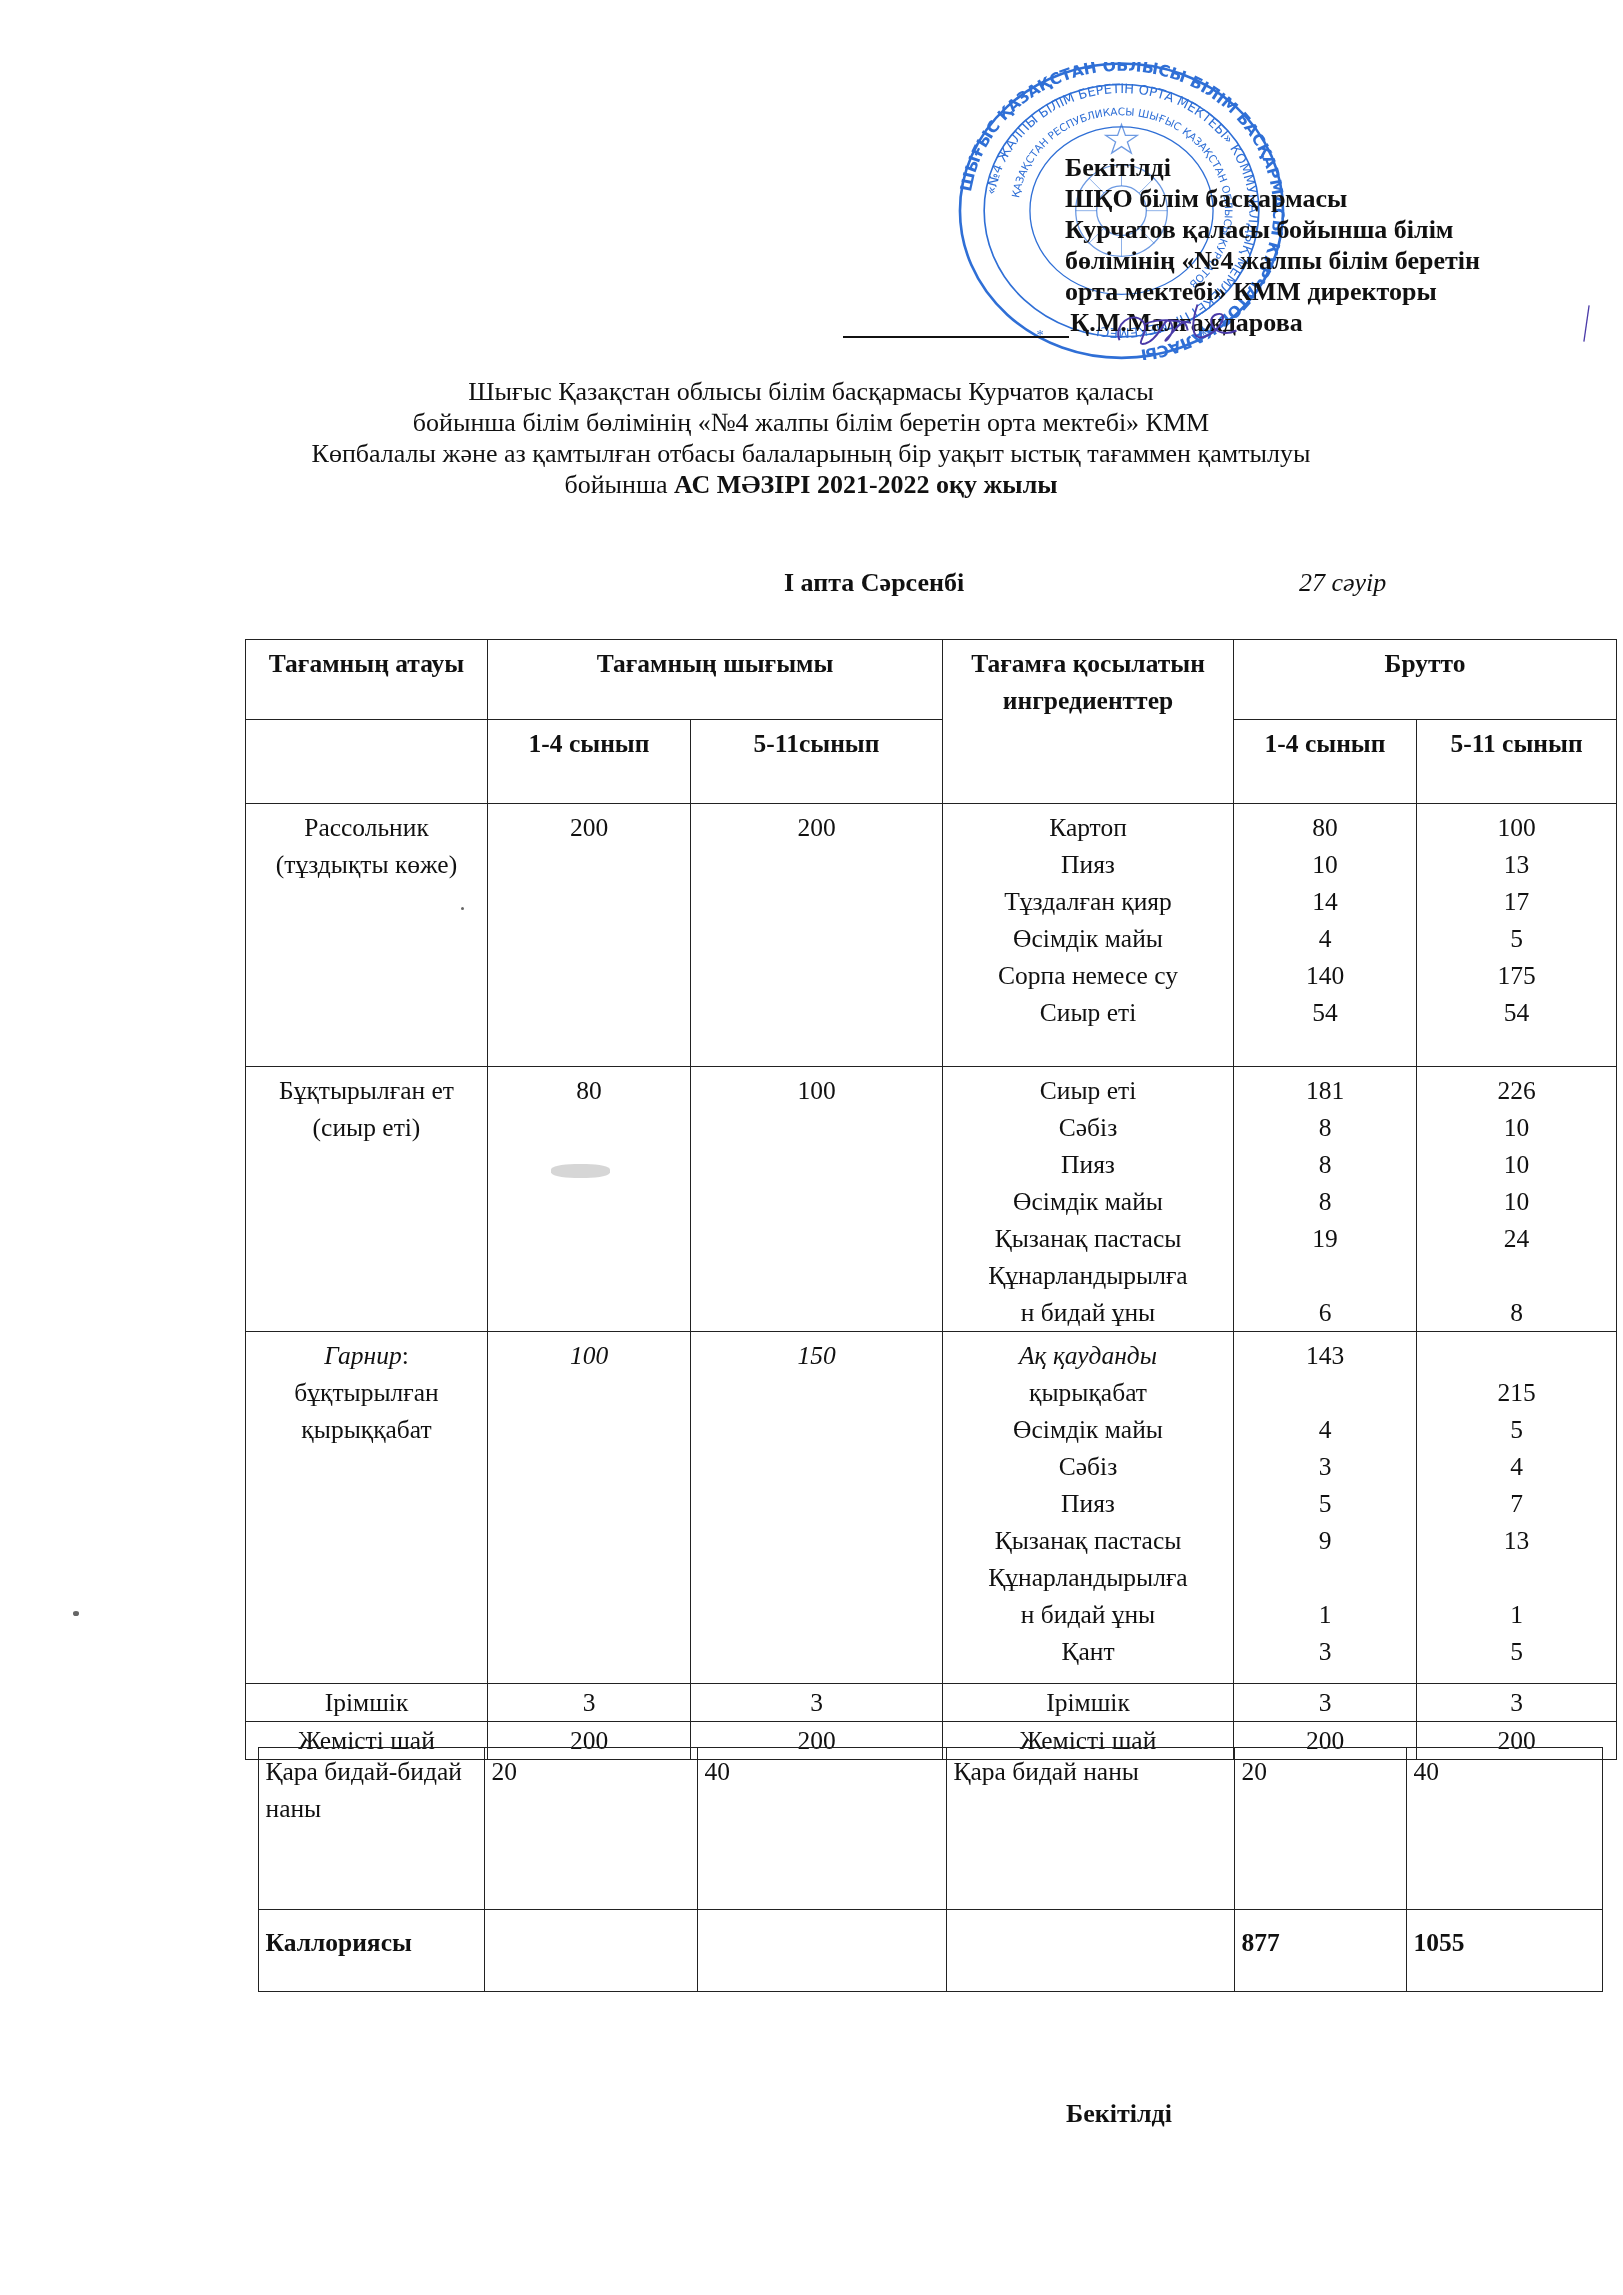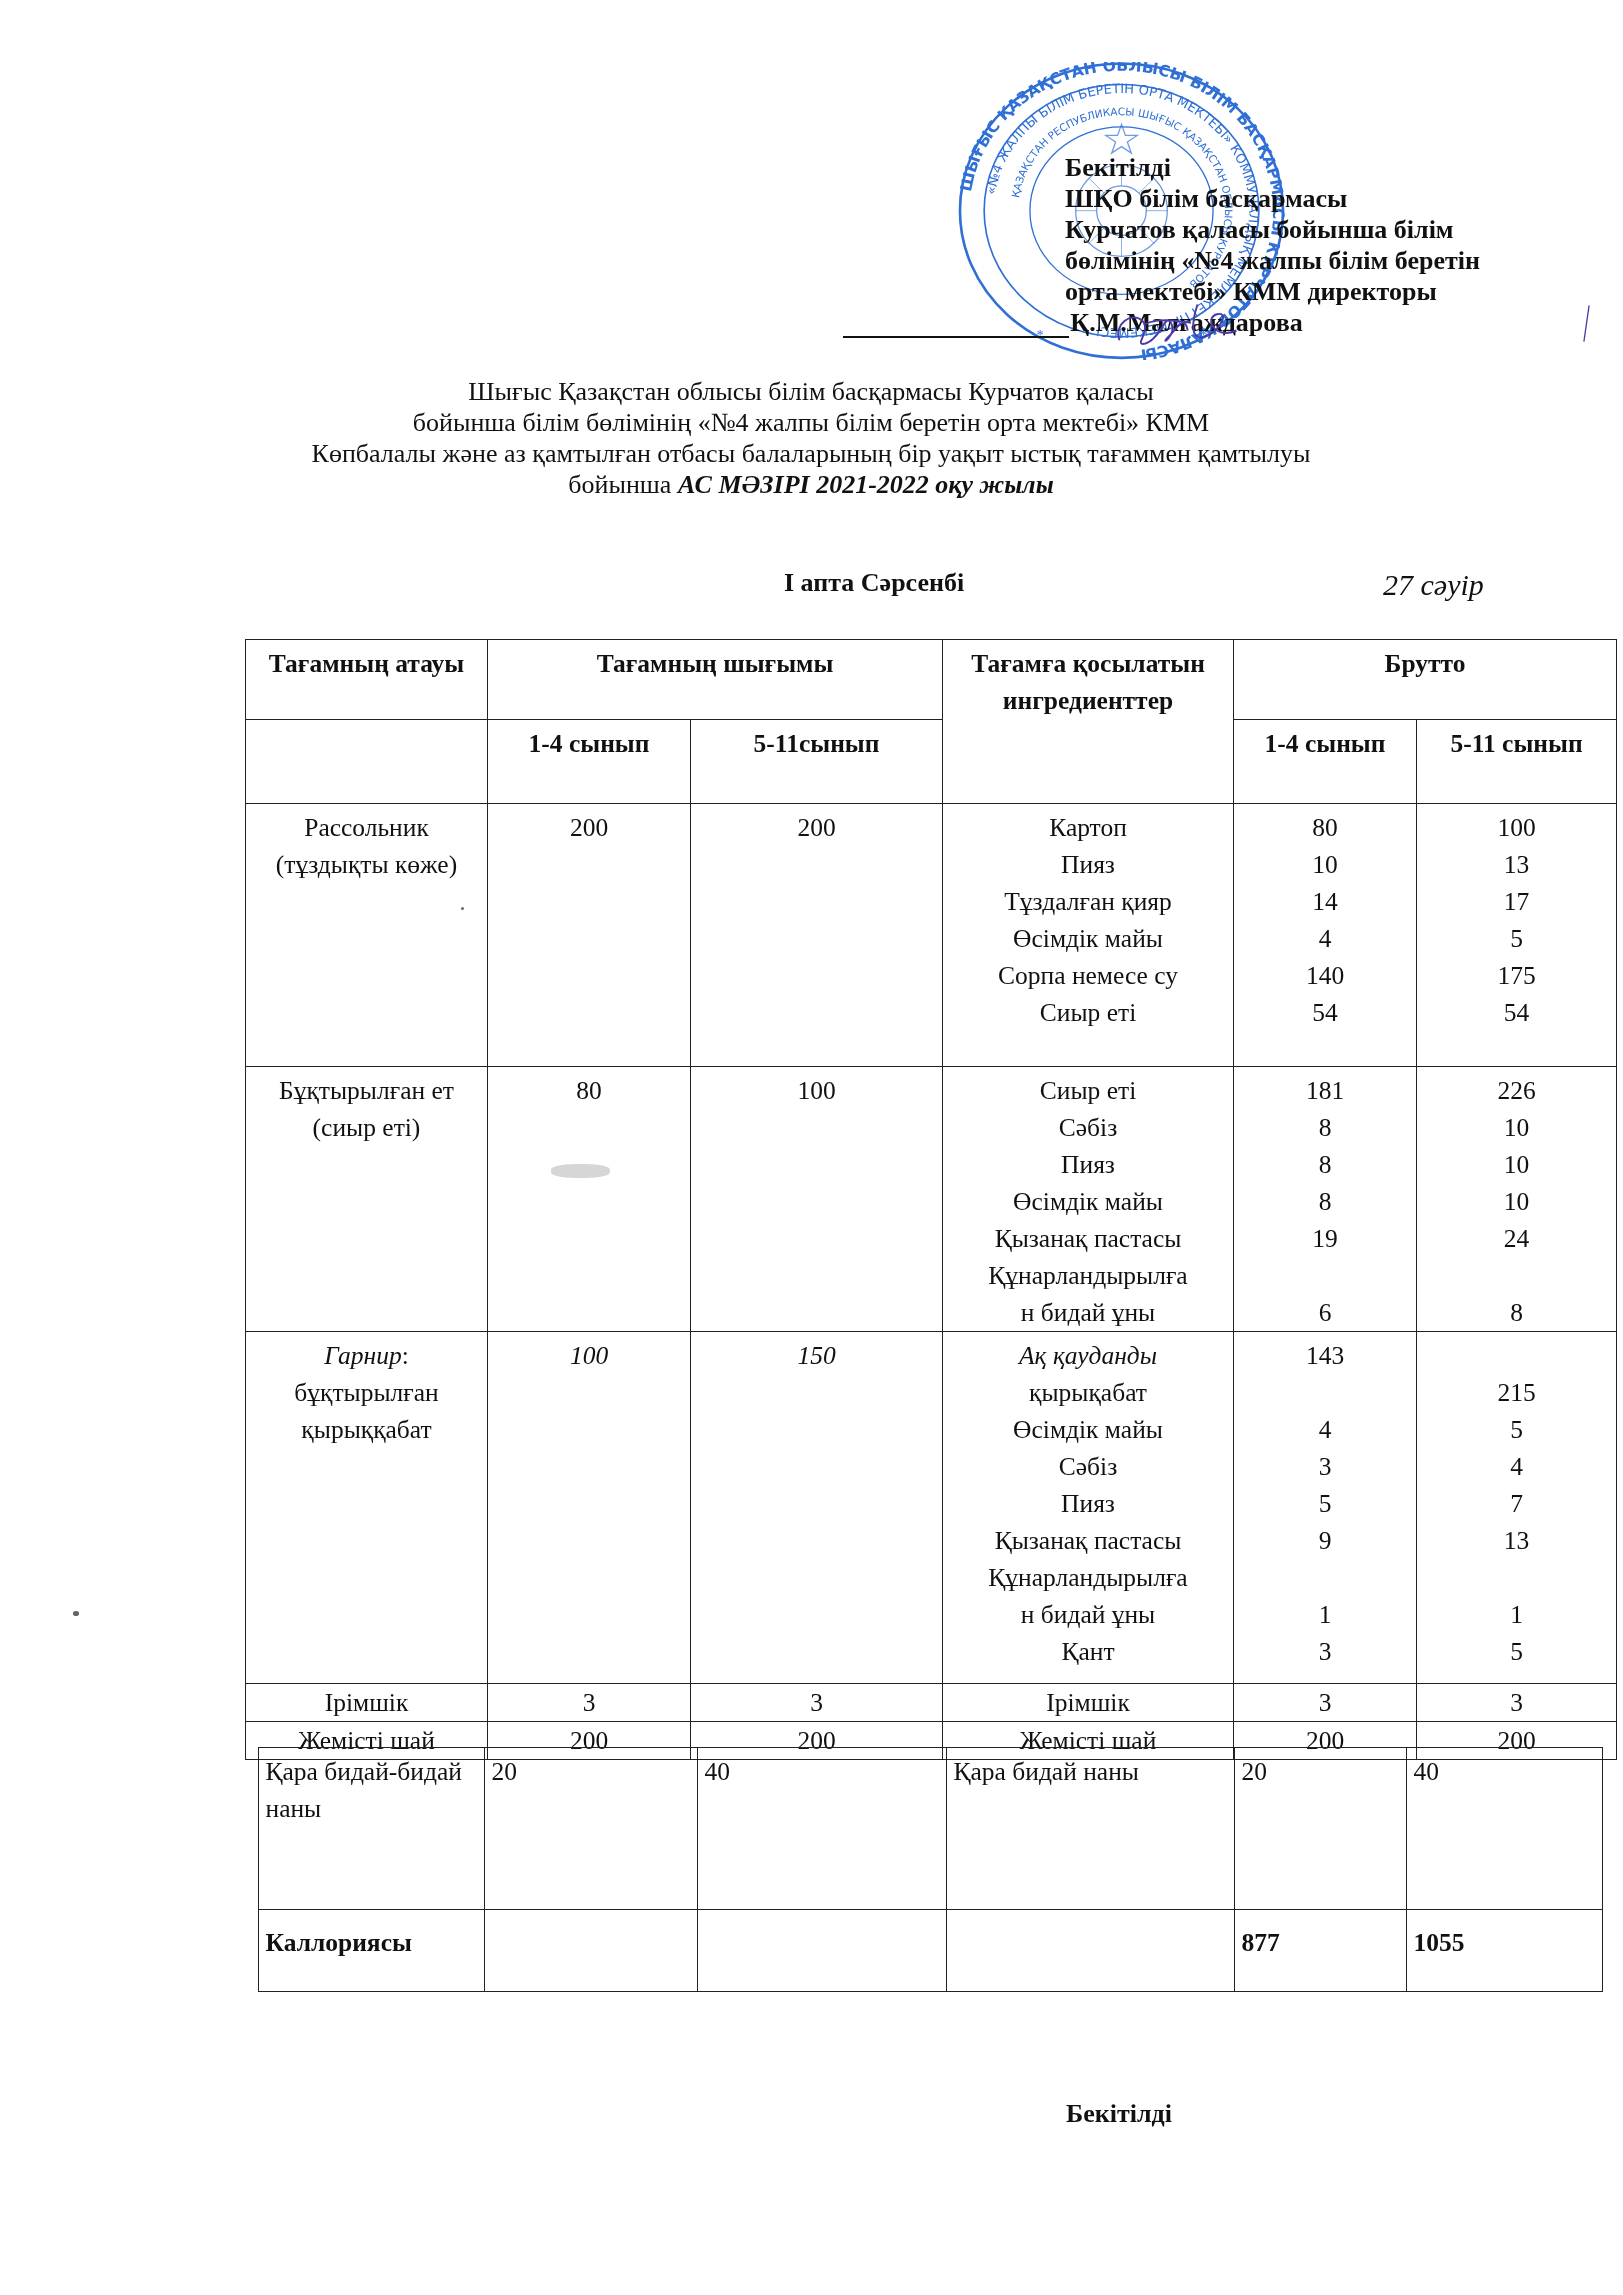--- a/index.html
+++ b/index.html
@@ -13,24 +13,24 @@
 
   
   .approval { left: 1065px; top: 152px; font-weight: bold; font-size: 26px; line-height: 31px; }
   .approval .line { white-space: nowrap; }
   .sig-line { display: inline-block; width: 226px; border-bottom: 2px solid #111; height: 25px; vertical-align: bottom; margin-right: 1.3px; }
   .signature { left: 1106px; top: 285px; width: 170px; height: 65px; }
   .tick { left: 1580px; top: 304px; width: 13px; height: 39px; }
 
   
   .title { left: 196px; width: 1230px; top: 376px; text-align: center; font-size: 26px; line-height: 31px; }
-  .title b { font-weight: bold; font-style: italic; }
+  .title b { font-weight: bold; }
 
   .week { left: 784px; top: 568px; font-size: 26px; font-weight: bold; }
-  .date { left: 1383px; top: 568px; font-size: 30px; font-style: italic; }
+  .date { left: 1299px; top: 568px; font-size: 26px; font-style: italic; }
 
   
   table { border-collapse: collapse; position: absolute; table-layout: fixed; }
   td { border: 1.3px solid #222; vertical-align: top; font-size: 25.5px; line-height: 37px; padding: 5.2px 6.5px 0 6.5px; }
   .t1 { left: 245px; top: 639px; width: 1370px; text-align: center; }
   .t2 { left: 258px; top: 1747px; width: 1343px; }
   .hdr td { font-weight: bold; }
   .bold { font-weight: bold; }
   .ital { font-style: italic; }
   .stack div { white-space: nowrap; min-height: 37px; }

